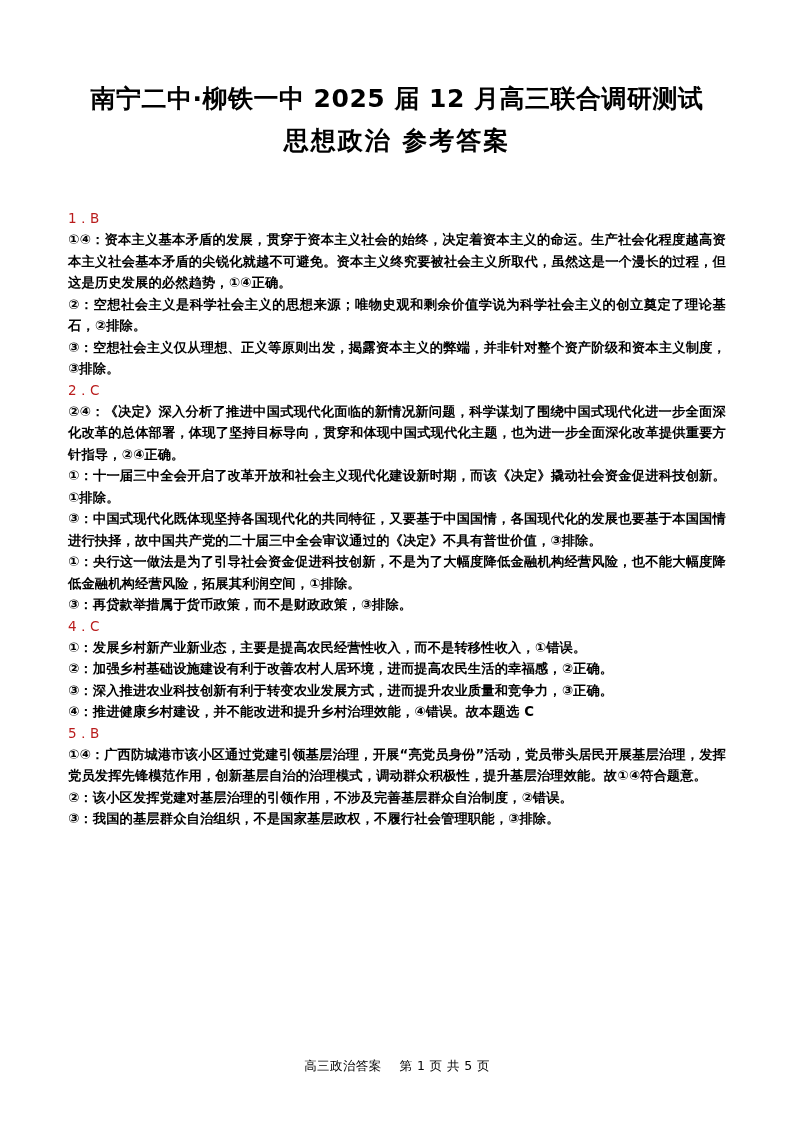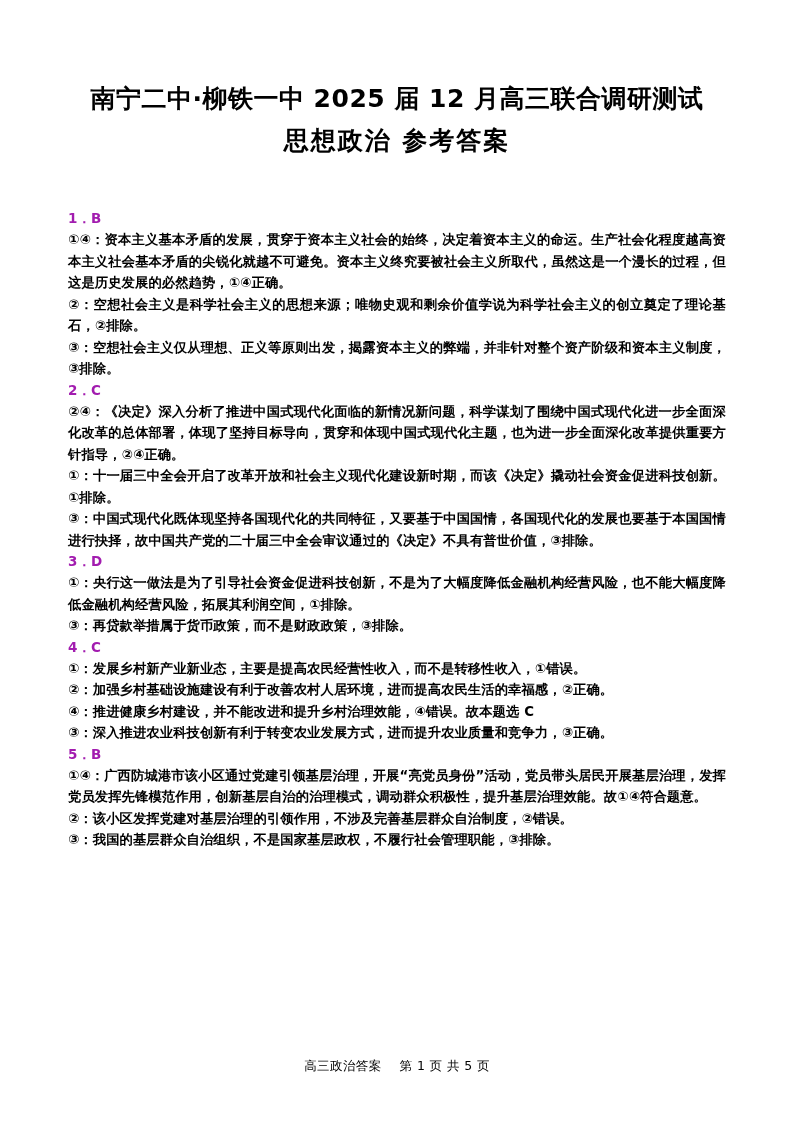--- a/index.html
+++ b/index.html
@@ -38,23 +38,23 @@
     font-size: 25px;
     line-height: 42px;
     letter-spacing: 2px;
     color: #000;
     margin: 0 0 46px 0;
   }
   .qblock {
     margin: 0;
   }
   .qhead {
-    color: #a21caf;
+    color: #b91c1c;
     font-family: "DejaVu Sans", "Liberation Sans", sans-serif;
-    font-weight: bold;
+    font-weight: normal;
     font-size: 13.5px;
     line-height: 21px;
     margin: 0;
   }
   .para {
     font-family: "DejaVu Sans", "Liberation Sans", sans-serif;
     font-size: 13.3px;
     line-height: 21.5px;
     margin: 0;
     text-align: justify;
@@ -92,31 +92,30 @@
   </div>
 
   <div class="qblock">
     <p class="qhead">2．C</p>
     <p class="para">②④：《决定》深入分析了推进中国式现代化面临的新情况新问题，科学谋划了围绕中国式现代化进一步全面深化改革的总体部署，体现了坚持目标导向，贯穿和体现中国式现代化主题，也为进一步全面深化改革提供重要方针指导，②④正确。</p>
     <p class="para">①：十一届三中全会开启了改革开放和社会主义现代化建设新时期，而该《决定》撬动社会资金促进科技创新。①排除。</p>
     <p class="para">③：中国式现代化既体现坚持各国现代化的共同特征，又要基于中国国情，各国现代化的发展也要基于本国国情进行抉择，故中国共产党的二十届三中全会审议通过的《决定》不具有普世价值，③排除。</p>
   </div>
 
   <div class="qblock">
-    <p class="qhead">3．D</p>
     <p class="para">①：央行这一做法是为了引导社会资金促进科技创新，不是为了大幅度降低金融机构经营风险，也不能大幅度降低金融机构经营风险，拓展其利润空间，①排除。</p>
     <p class="para">③：再贷款举措属于货币政策，而不是财政政策，③排除。</p>
   </div>
 
   <div class="qblock">
     <p class="qhead">4．C</p>
     <p class="para">①：发展乡村新产业新业态，主要是提高农民经营性收入，而不是转移性收入，①错误。</p>
     <p class="para">②：加强乡村基础设施建设有利于改善农村人居环境，进而提高农民生活的幸福感，②正确。</p>
+    <p class="para">③：深入推进农业科技创新有利于转变农业发展方式，进而提升农业质量和竞争力，③正确。</p>
     <p class="para">④：推进健康乡村建设，并不能改进和提升乡村治理效能，④错误。故本题选 C</p>
-    <p class="para">③：深入推进农业科技创新有利于转变农业发展方式，进而提升农业质量和竞争力，③正确。</p>
   </div>
 
   <div class="qblock">
     <p class="qhead">5．B</p>
     <p class="para">①④：广西防城港市该小区通过党建引领基层治理，开展“亮党员身份”活动，党员带头居民开展基层治理，发挥党员发挥先锋模范作用，创新基层自治的治理模式，调动群众积极性，提升基层治理效能。故①④符合题意。</p>
     <p class="para">②：该小区发挥党建对基层治理的引领作用，不涉及完善基层群众自治制度，②错误。</p>
     <p class="para">③：我国的基层群众自治组织，不是国家基层政权，不履行社会管理职能，③排除。</p>
   </div>
 
   <div class="footer">

